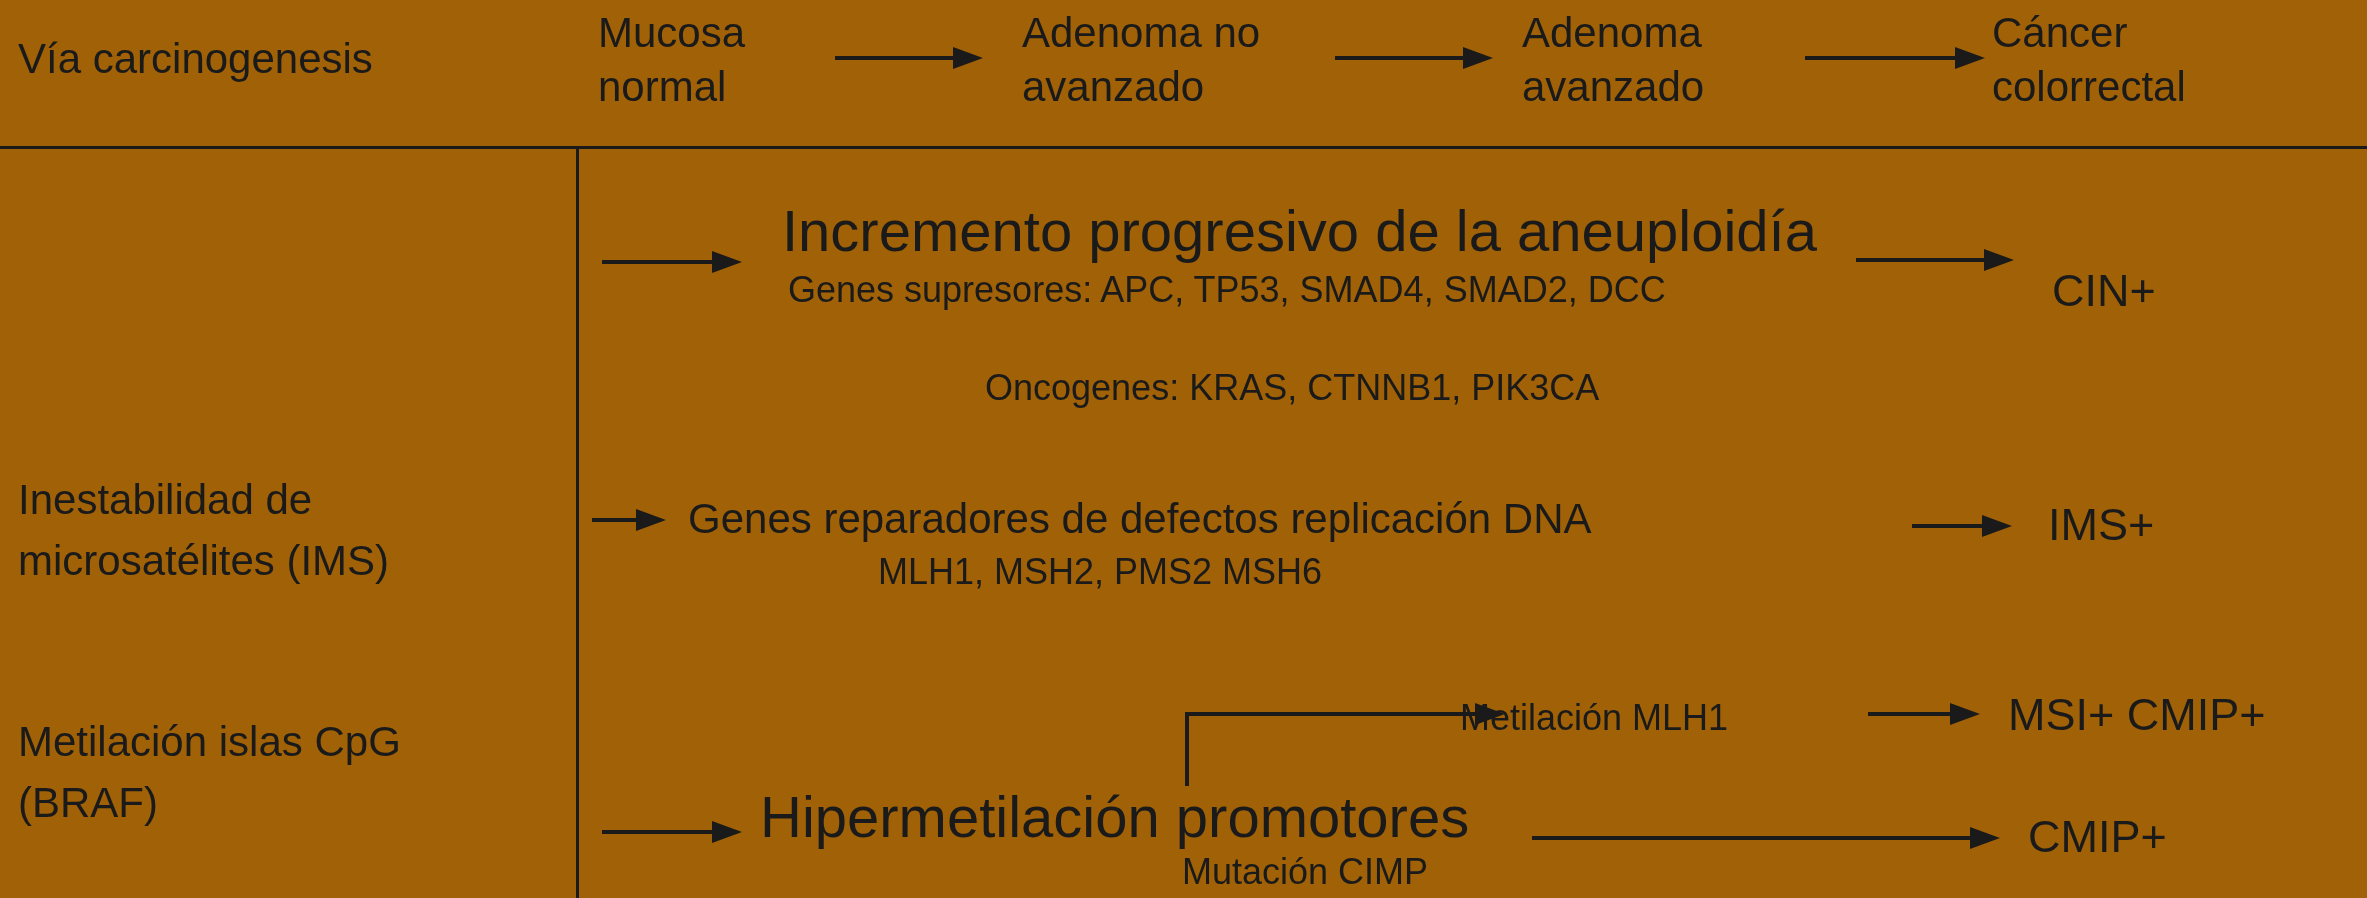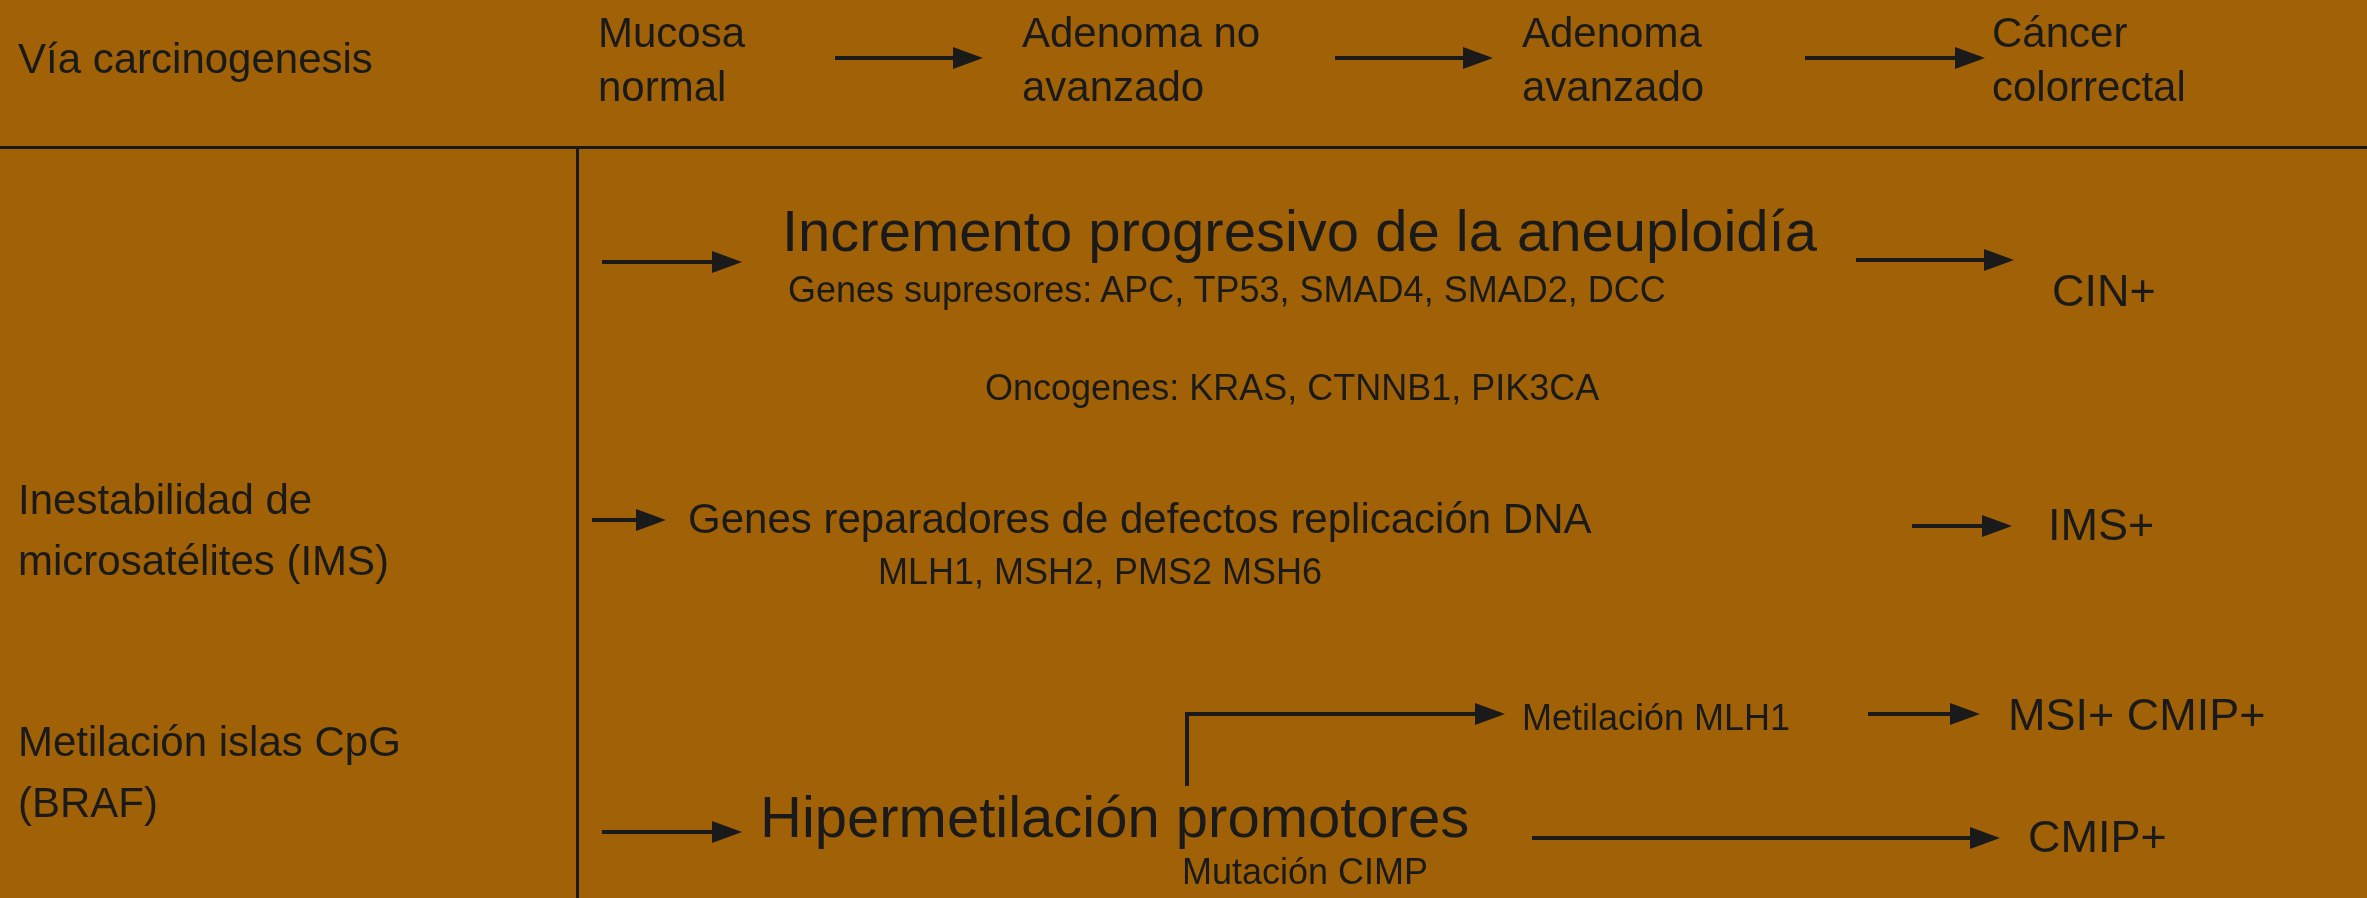--- a/index.html
+++ b/index.html
@@ -97,21 +97,21 @@
   <div class="txt row-label" style="left:18px; top:712px; width:460px;">Metilación islas CpG (BRAF)</div>
 
   <div class="arrow" style="left:602px; top:830px; width:110px;"></div>
 
   <div class="txt t44" style="left:760px; top:782px; white-space:nowrap;">Hipermetilación promotores</div>
 
   <div class="txt t36" style="left:1182px; top:850px; white-space:nowrap;">Mutación CIMP</div>
 
   <div class="elbow" style="left:1185px; top:712px; width:290px; height:74px;"></div>
 
-  <div class="txt t36" style="left:1522px; top:696px; white-space:nowrap;">Metilación MLH1</div>
+  <div class="txt t36" style="left:1460px; top:696px; white-space:nowrap;">Metilación MLH1</div>
 
   <div class="arrow" style="left:1868px; top:712px; width:82px;"></div>
 
   <div class="txt t45" style="left:2008px; top:690px; white-space:nowrap;">MSI+ CMIP+</div>
 
   <div class="arrow" style="left:1532px; top:836px; width:438px;"></div>
 
   <div class="txt t45" style="left:2028px; top:812px; white-space:nowrap;">CMIP+</div>
 
 </div>

